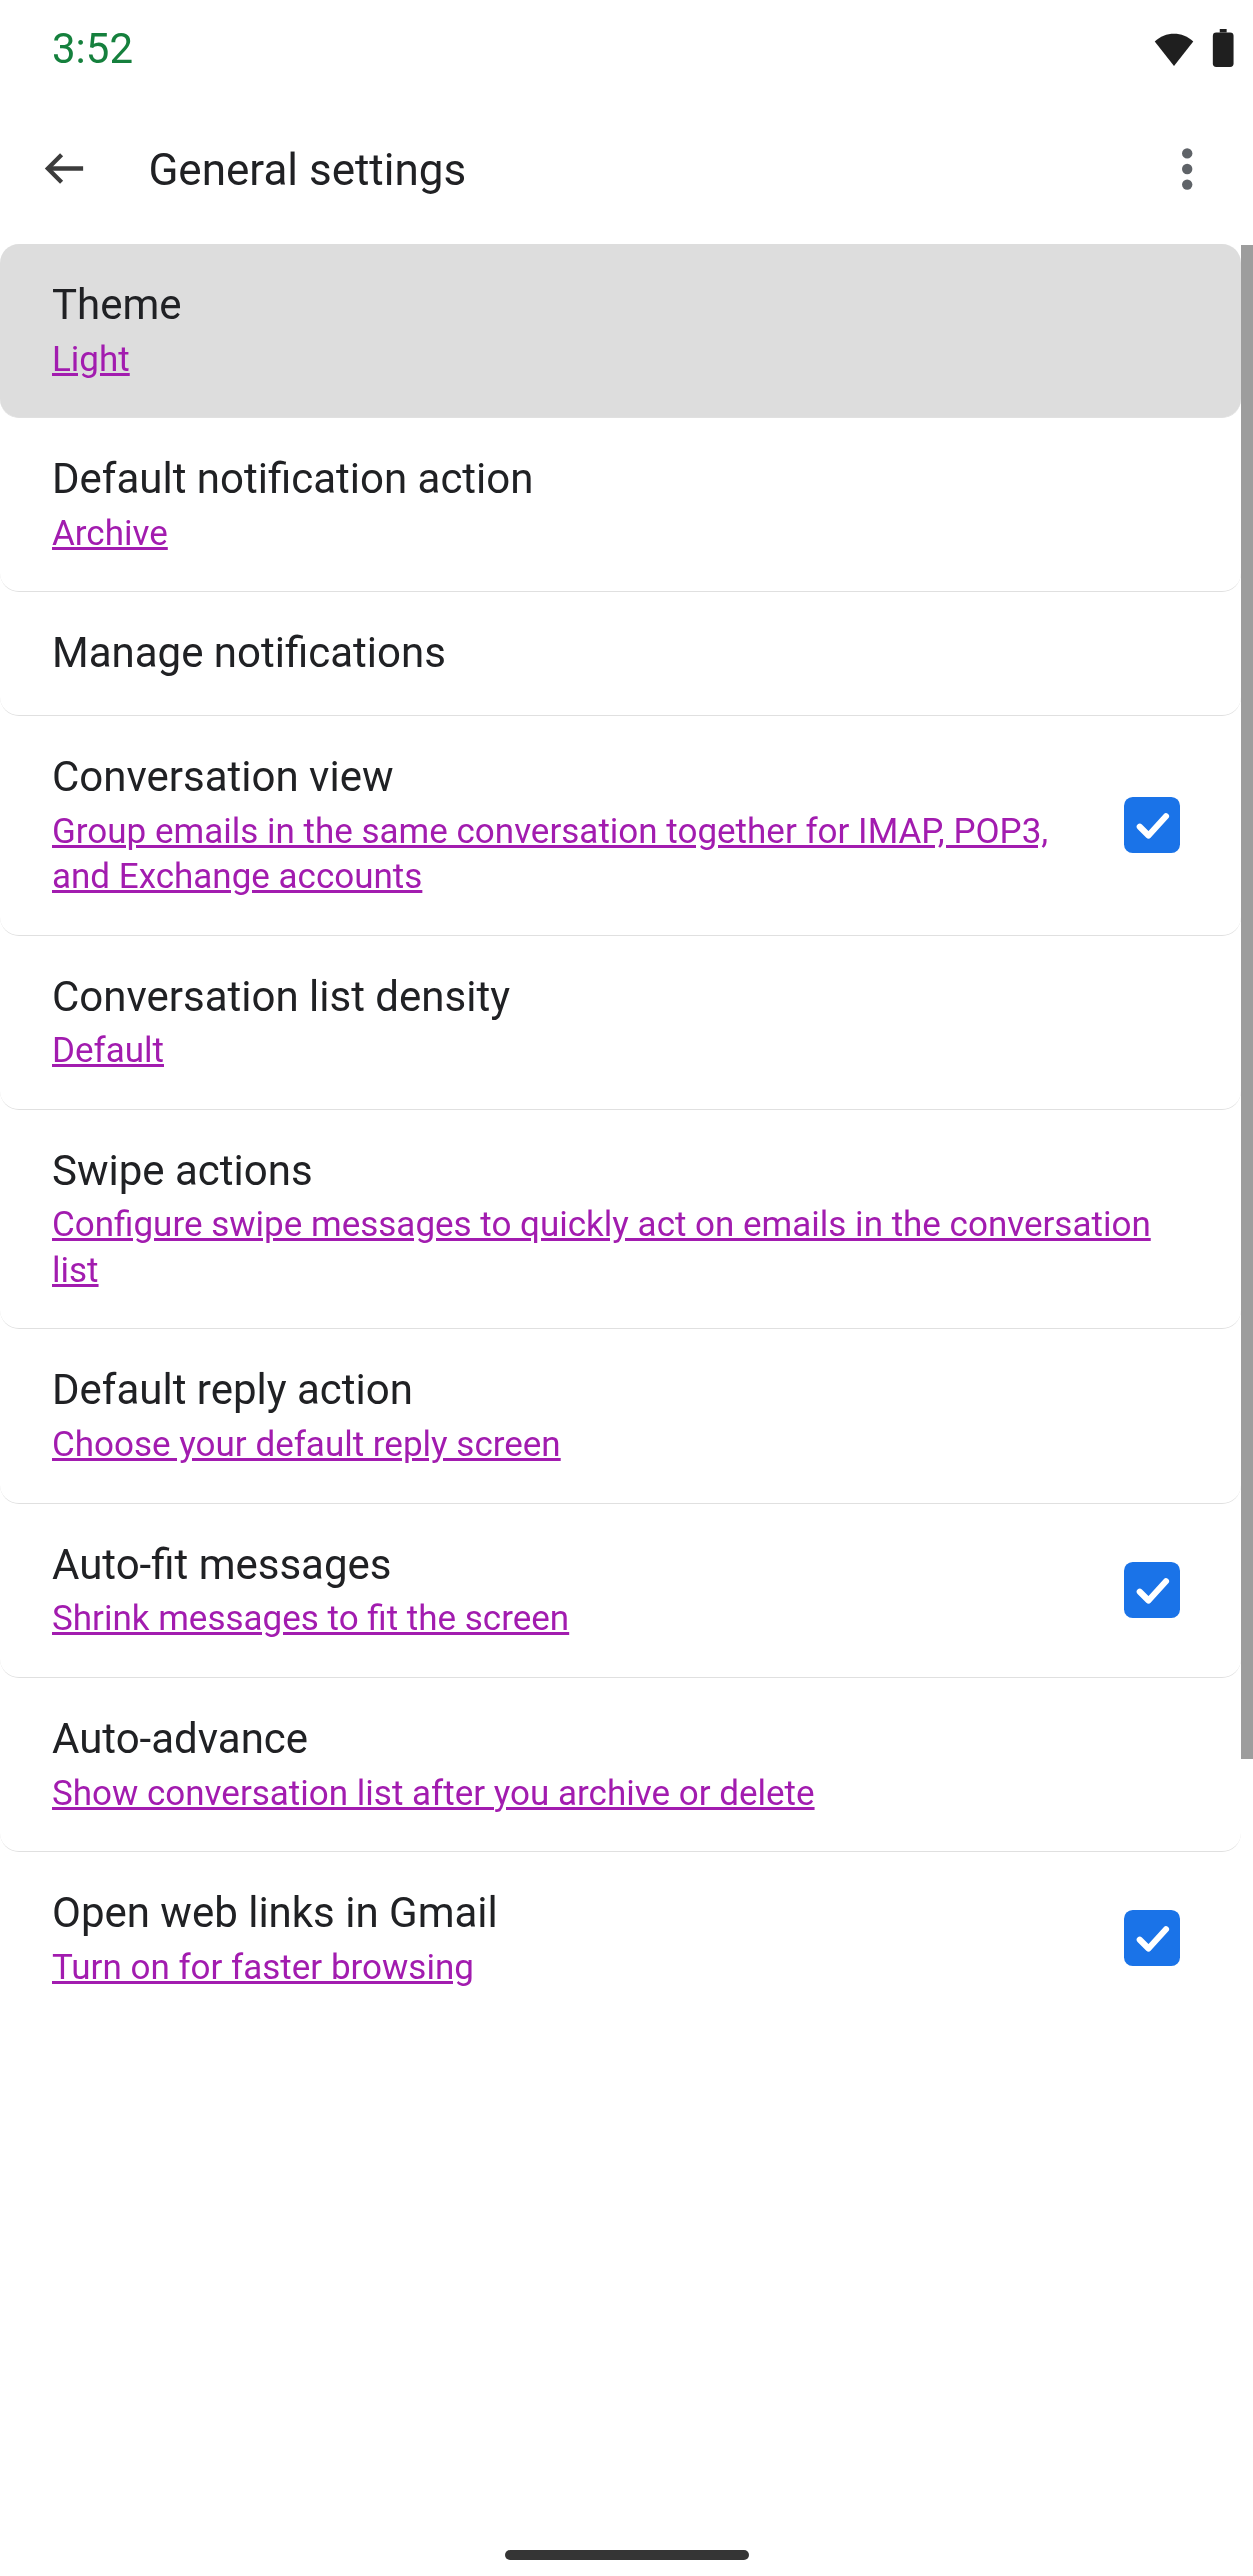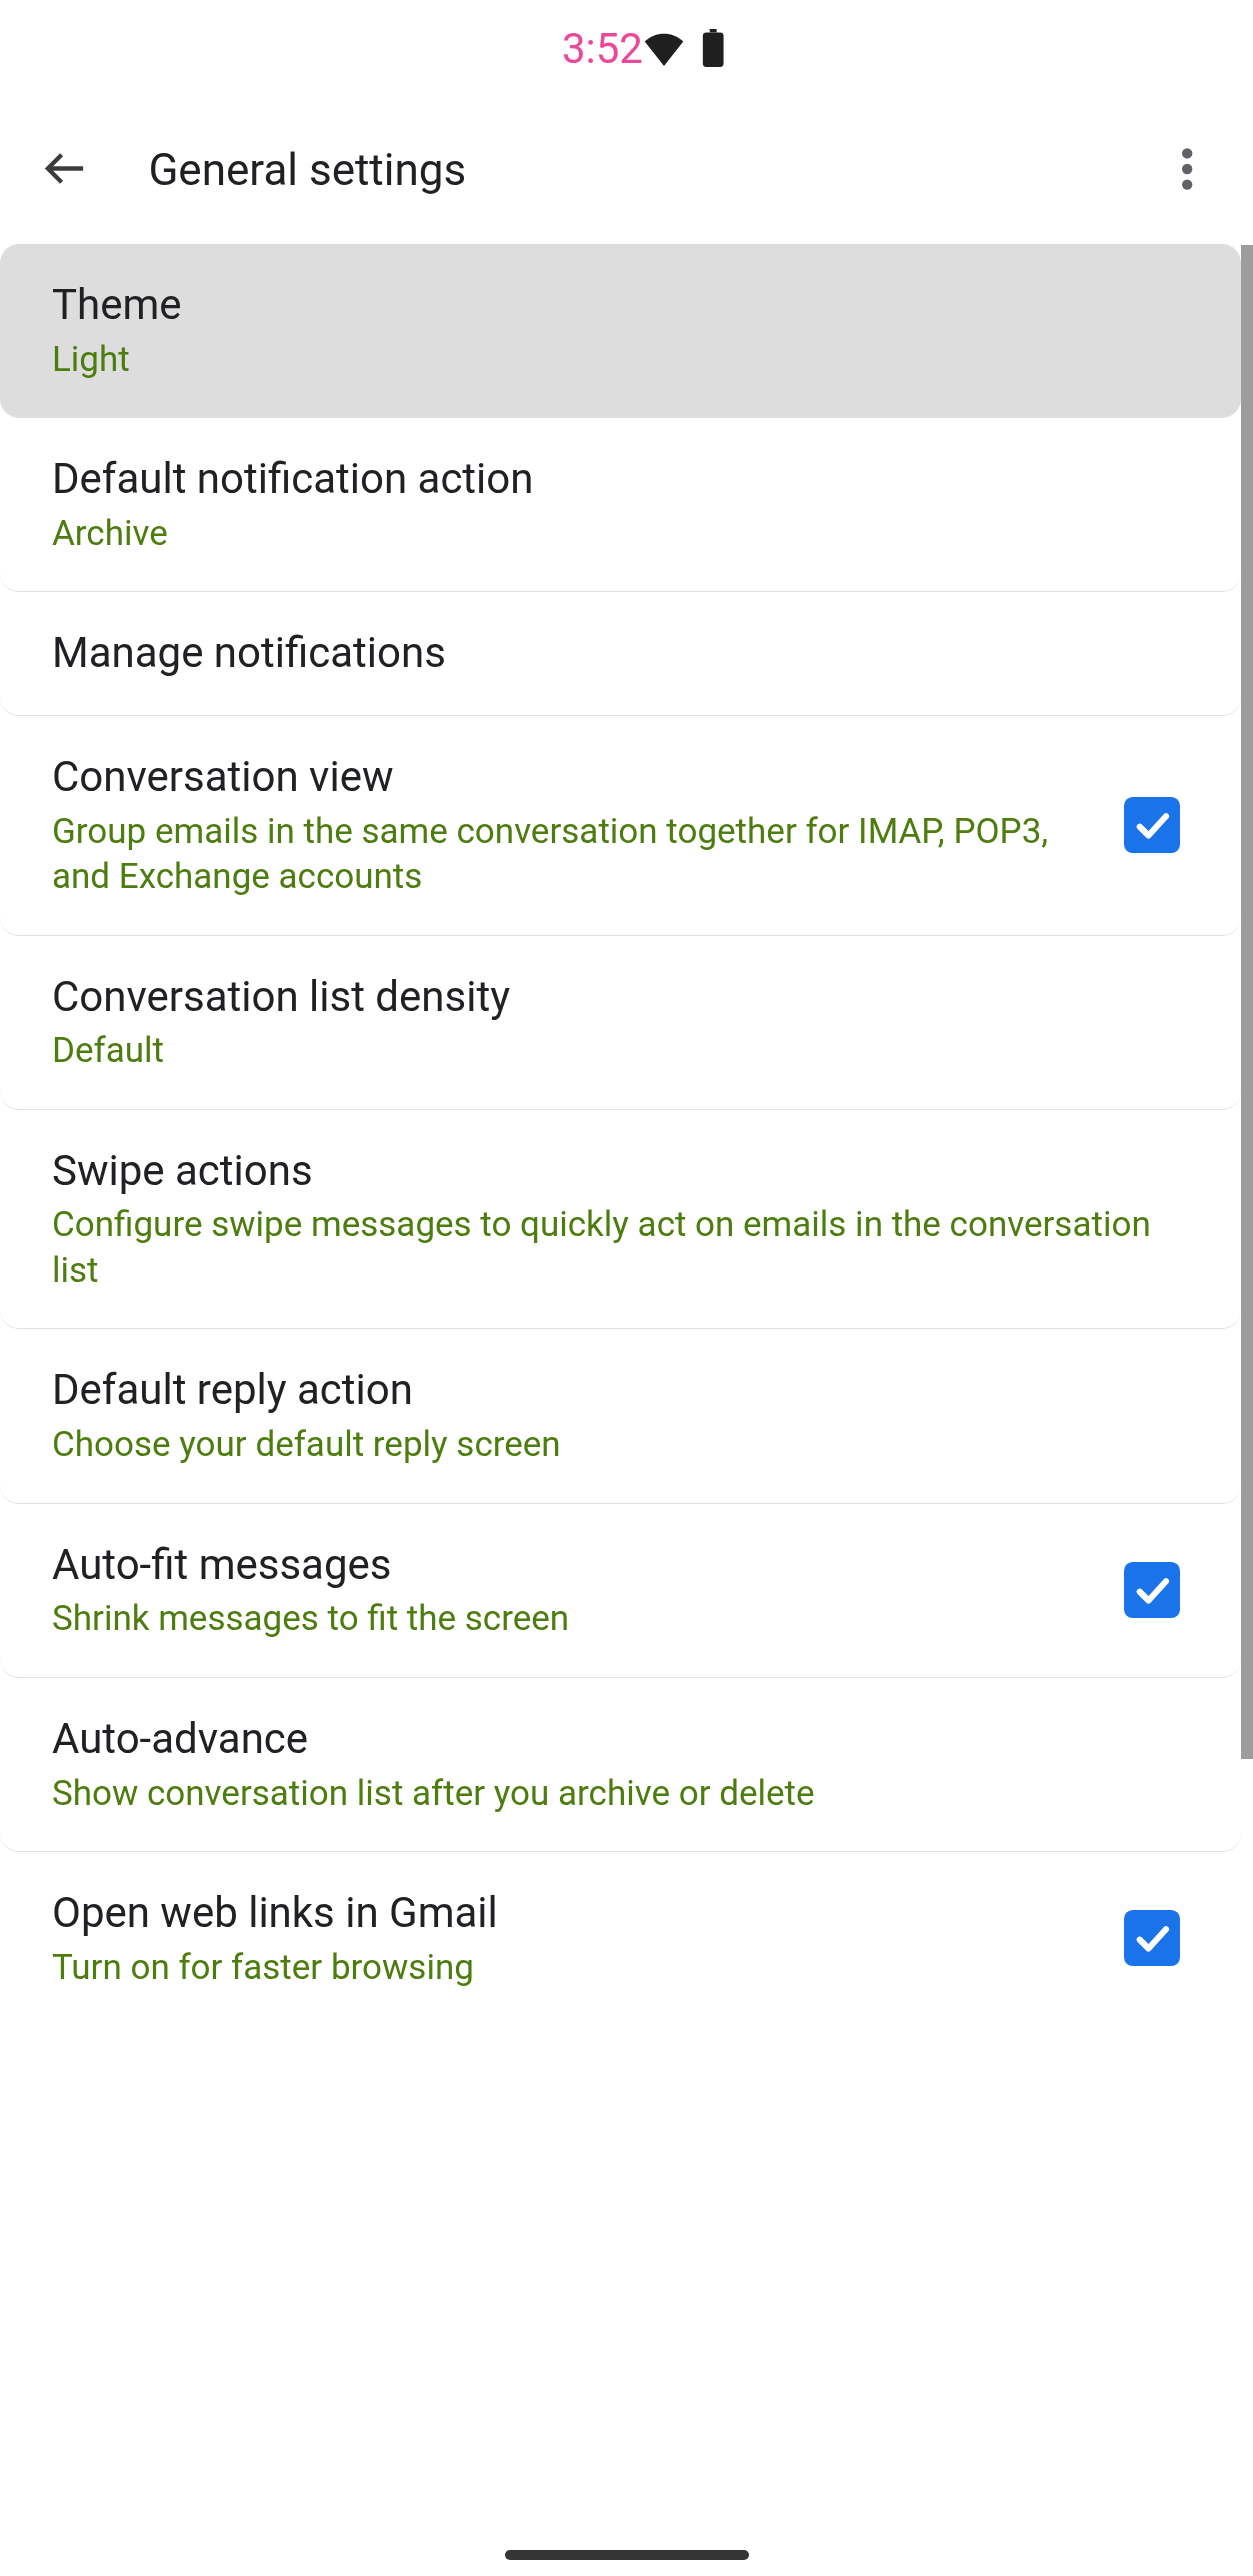--- a/index.html
+++ b/index.html
@@ -11,25 +11,25 @@
     color: #202124;
     overflow: hidden;
     position: relative;
   }
 
   
   .status-bar {
     height: 96px;
     display: flex;
     align-items: center;
-    justify-content: center;
+    justify-content: space-between;
     padding: 0 18px 0 52px;
     font-size: 42px;
     font-weight: 400;
-    color: #ec4899;
+    color: #15803d;
   }
   .status-right {
     display: flex;
     align-items: center;
     gap: 15.7px;
   }
   .status-right svg { display: block; }
 
   
   .app-bar {
@@ -89,23 +89,24 @@
     min-width: 0;
     padding-right: 26px;
   }
   .item .title {
     font-size: 42px;
     color: #202124;
     line-height: 1.25;
   }
   .item .sub {
     font-size: 35px;
-    color: #4d7c0f;
+    color: #a21caf;
     margin-top: 5.2px;
     line-height: 1.3;
+    text-decoration: underline;
   }
   .item .sub.cut {
     max-height: 44px;
     overflow: hidden;
   }
 
   
   .checkbox {
     width: 56px;
     height: 56px;

